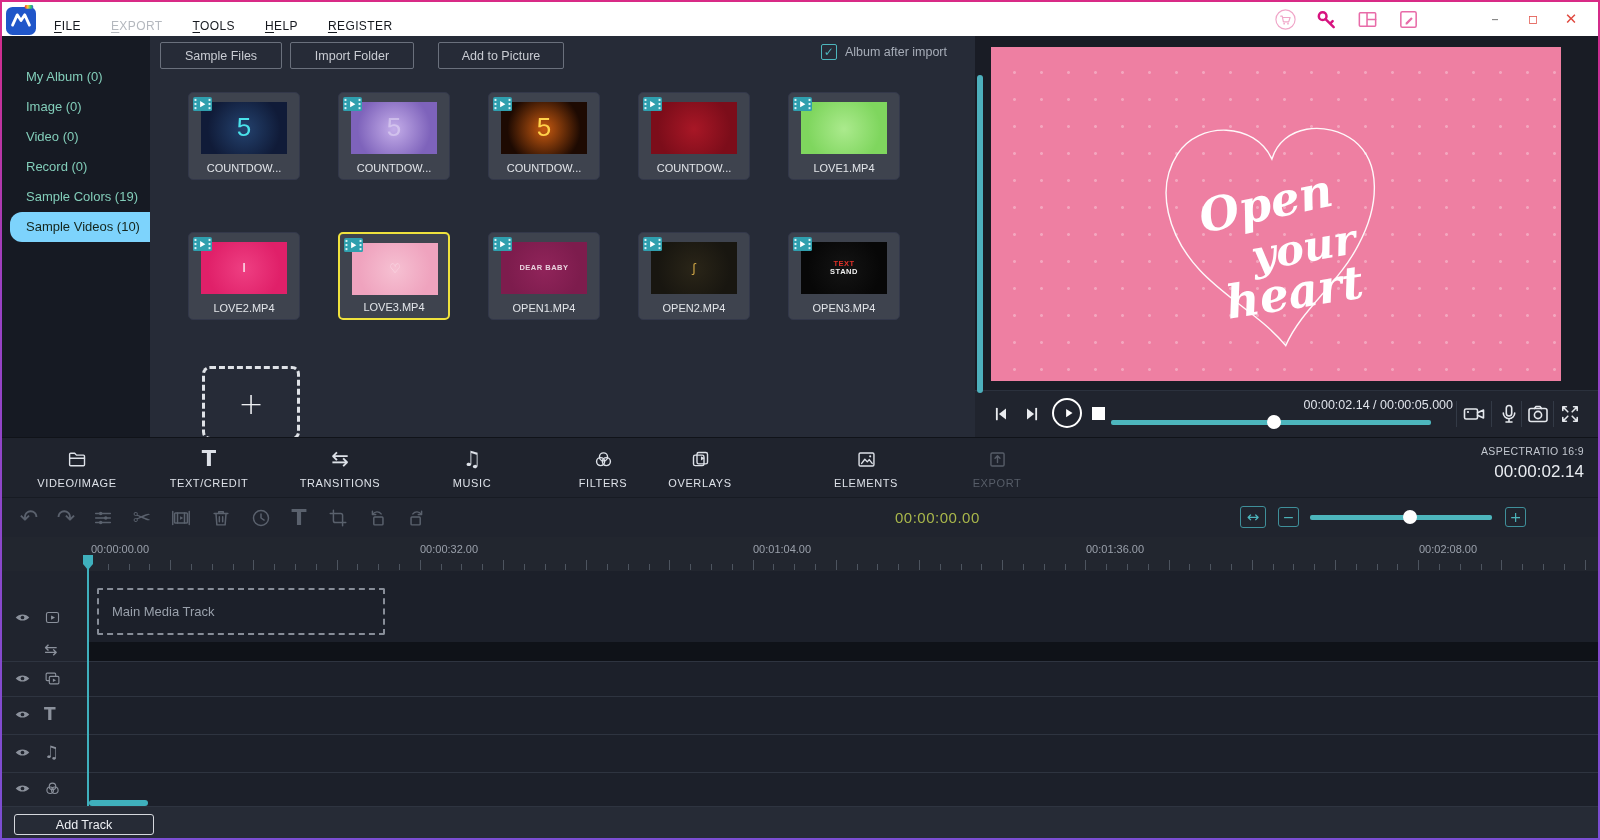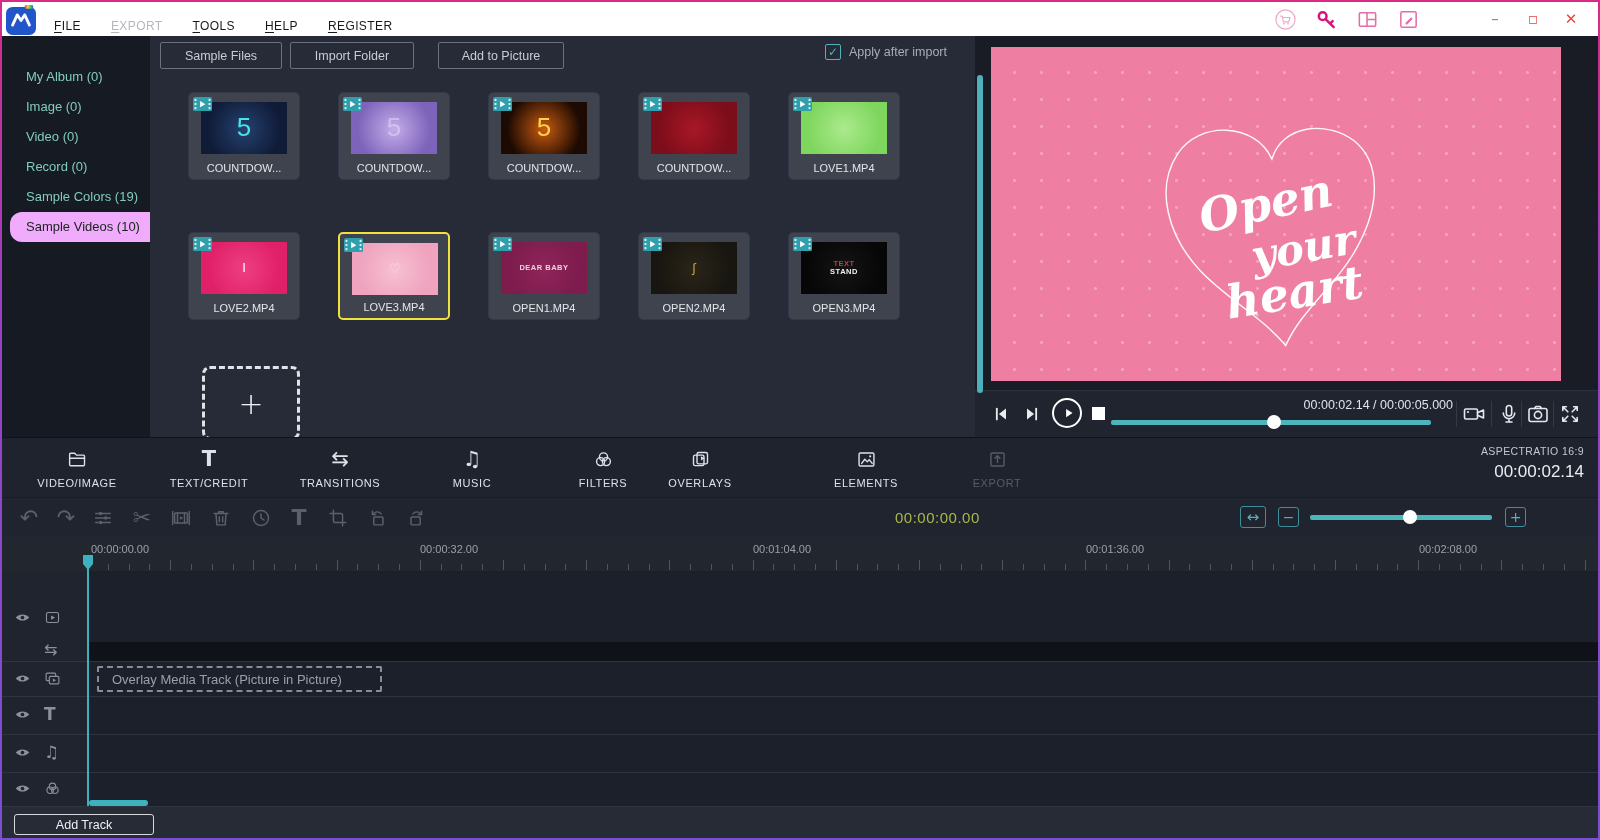--- a/index.html
+++ b/index.html
@@ -21,21 +21,21 @@
   .tb-act{width:24px;height:24px;display:flex;align-items:center;justify-content:center;}
   #win-controls{position:absolute;right:8px;top:0;height:34px;display:flex;align-items:center;}
   .win-btn{width:38px;height:30px;display:flex;align-items:center;justify-content:center;
            font-family:"DejaVu Sans",sans-serif;font-size:15px;}
 
   
   #content{position:absolute;left:0;top:34px;width:1596px;height:401px;background:#14171e;}
   #sidebar{position:absolute;left:0;top:0;width:172px;height:401px;background:#161a23;}
   .side-item{position:relative;height:30px;line-height:30px;padding-left:16px;margin:0 2px 0 8px;
              color:#82cdb9;font-size:13px;cursor:default;}
-  .side-item.selected{background:#f0abfc;color:#15251b;border-radius:12px;}
+  .side-item.selected{background:#7dd3fc;color:#15251b;border-radius:12px;}
 
   #library{position:absolute;left:148px;top:0;width:825px;height:401px;background:#262b37;overflow:hidden;}
   #lib-toolbar{position:absolute;left:0;top:6px;right:0;height:26px;}
   .lib-btn{position:absolute;top:0;height:25px;border:1px solid #6a707c;border-radius:2px;color:#c9ccd3;
            font-size:12.5px;display:flex;align-items:center;justify-content:center;background:transparent;}
   #chk-wrap{position:absolute;right:28px;top:2px;display:flex;align-items:center;gap:8px;}
   #chk-box{width:14px;height:14px;border:1.5px solid #4db6bd;border-radius:2px;color:#4db6bd;
            font-size:12px;display:flex;align-items:center;justify-content:center;font-family:"DejaVu Sans",sans-serif;}
   #chk-label{color:#a7adb8;font-size:12.5px;}
 
@@ -179,21 +179,21 @@
             <div class="side-item">Record (0)</div>
             <div class="side-item">Sample Colors (19)</div>
             <div class="side-item selected">Sample Videos (10)</div>
           </div>
     </aside>
 
     <section id="library">
       <div id="lib-toolbar">
         <div id="chk-wrap">
           <div id="chk-box">✓</div>
-          <span id="chk-label">Apply after import</span>
+          <span id="chk-label">Album after import</span>
         </div>
       <div class="lib-btn" style="left: 10px; width: 120px;">Sample Files</div>
             <div class="lib-btn" style="left: 140px; width: 122px;">Import Folder</div>
             <div class="lib-btn" style="left: 288px; width: 124px;">Add to Picture</div>
           </div>
       <div id="grid">
             <div class="card" style="left: 0px; top: 0px;">
               <div class="thumb" style="background: radial-gradient(circle at 50% 52%, rgb(36, 66, 110) 0%, rgb(16, 27, 56) 72%);">
                 <div class="t-line" style="color: rgb(74, 226, 234); font-size: 26px;">5</div>
               </div>
@@ -713,22 +713,22 @@
         </div>
     <div id="subrow"></div>
     <div id="tl-bottom"></div>
     <div id="hscroll"></div>
     <button id="add-track">Add Track</button>
   <div class="trow-sep" style="top: 90px;"></div>
         <div class="trow-sep" style="top: 125px;"></div>
         <div class="trow-sep" style="top: 163px;"></div>
         <div class="trow-sep" style="top: 201px;"></div>
         <div class="trow-sep" style="top: 235px;"></div>
-        <div class="ph-box" style="left: 95px; top: 95px; width: 285px; height: 26px;">
-          <div class="ph-label">Overlay Media Track (Picture in Picture)</div>
+        <div class="ph-box" style="left: 95px; top: 17px; width: 288px; height: 47px;">
+          <div class="ph-label">Main Media Track</div>
         </div>
       </div>
 
   <div id="playhead-line"></div>
   <div id="playhead-flag"></div>
 
 </div>
 </div>
 
 </body></html>

